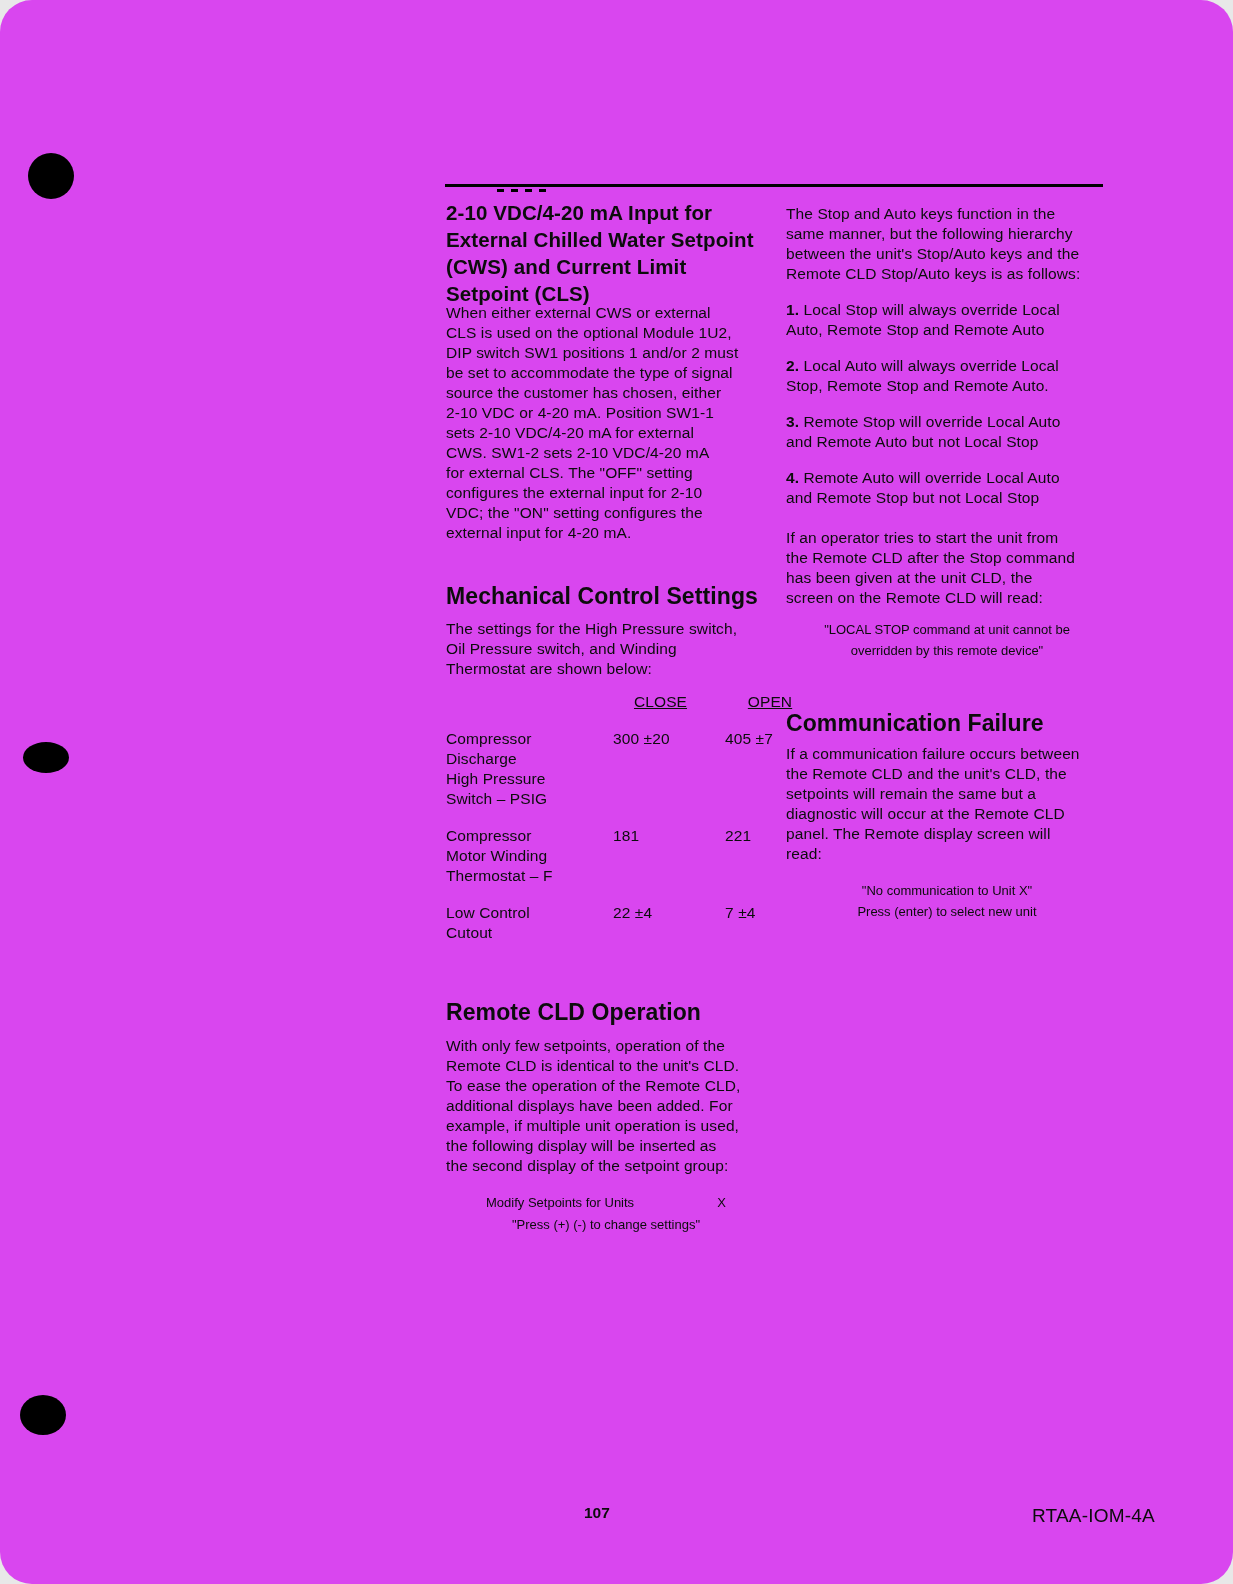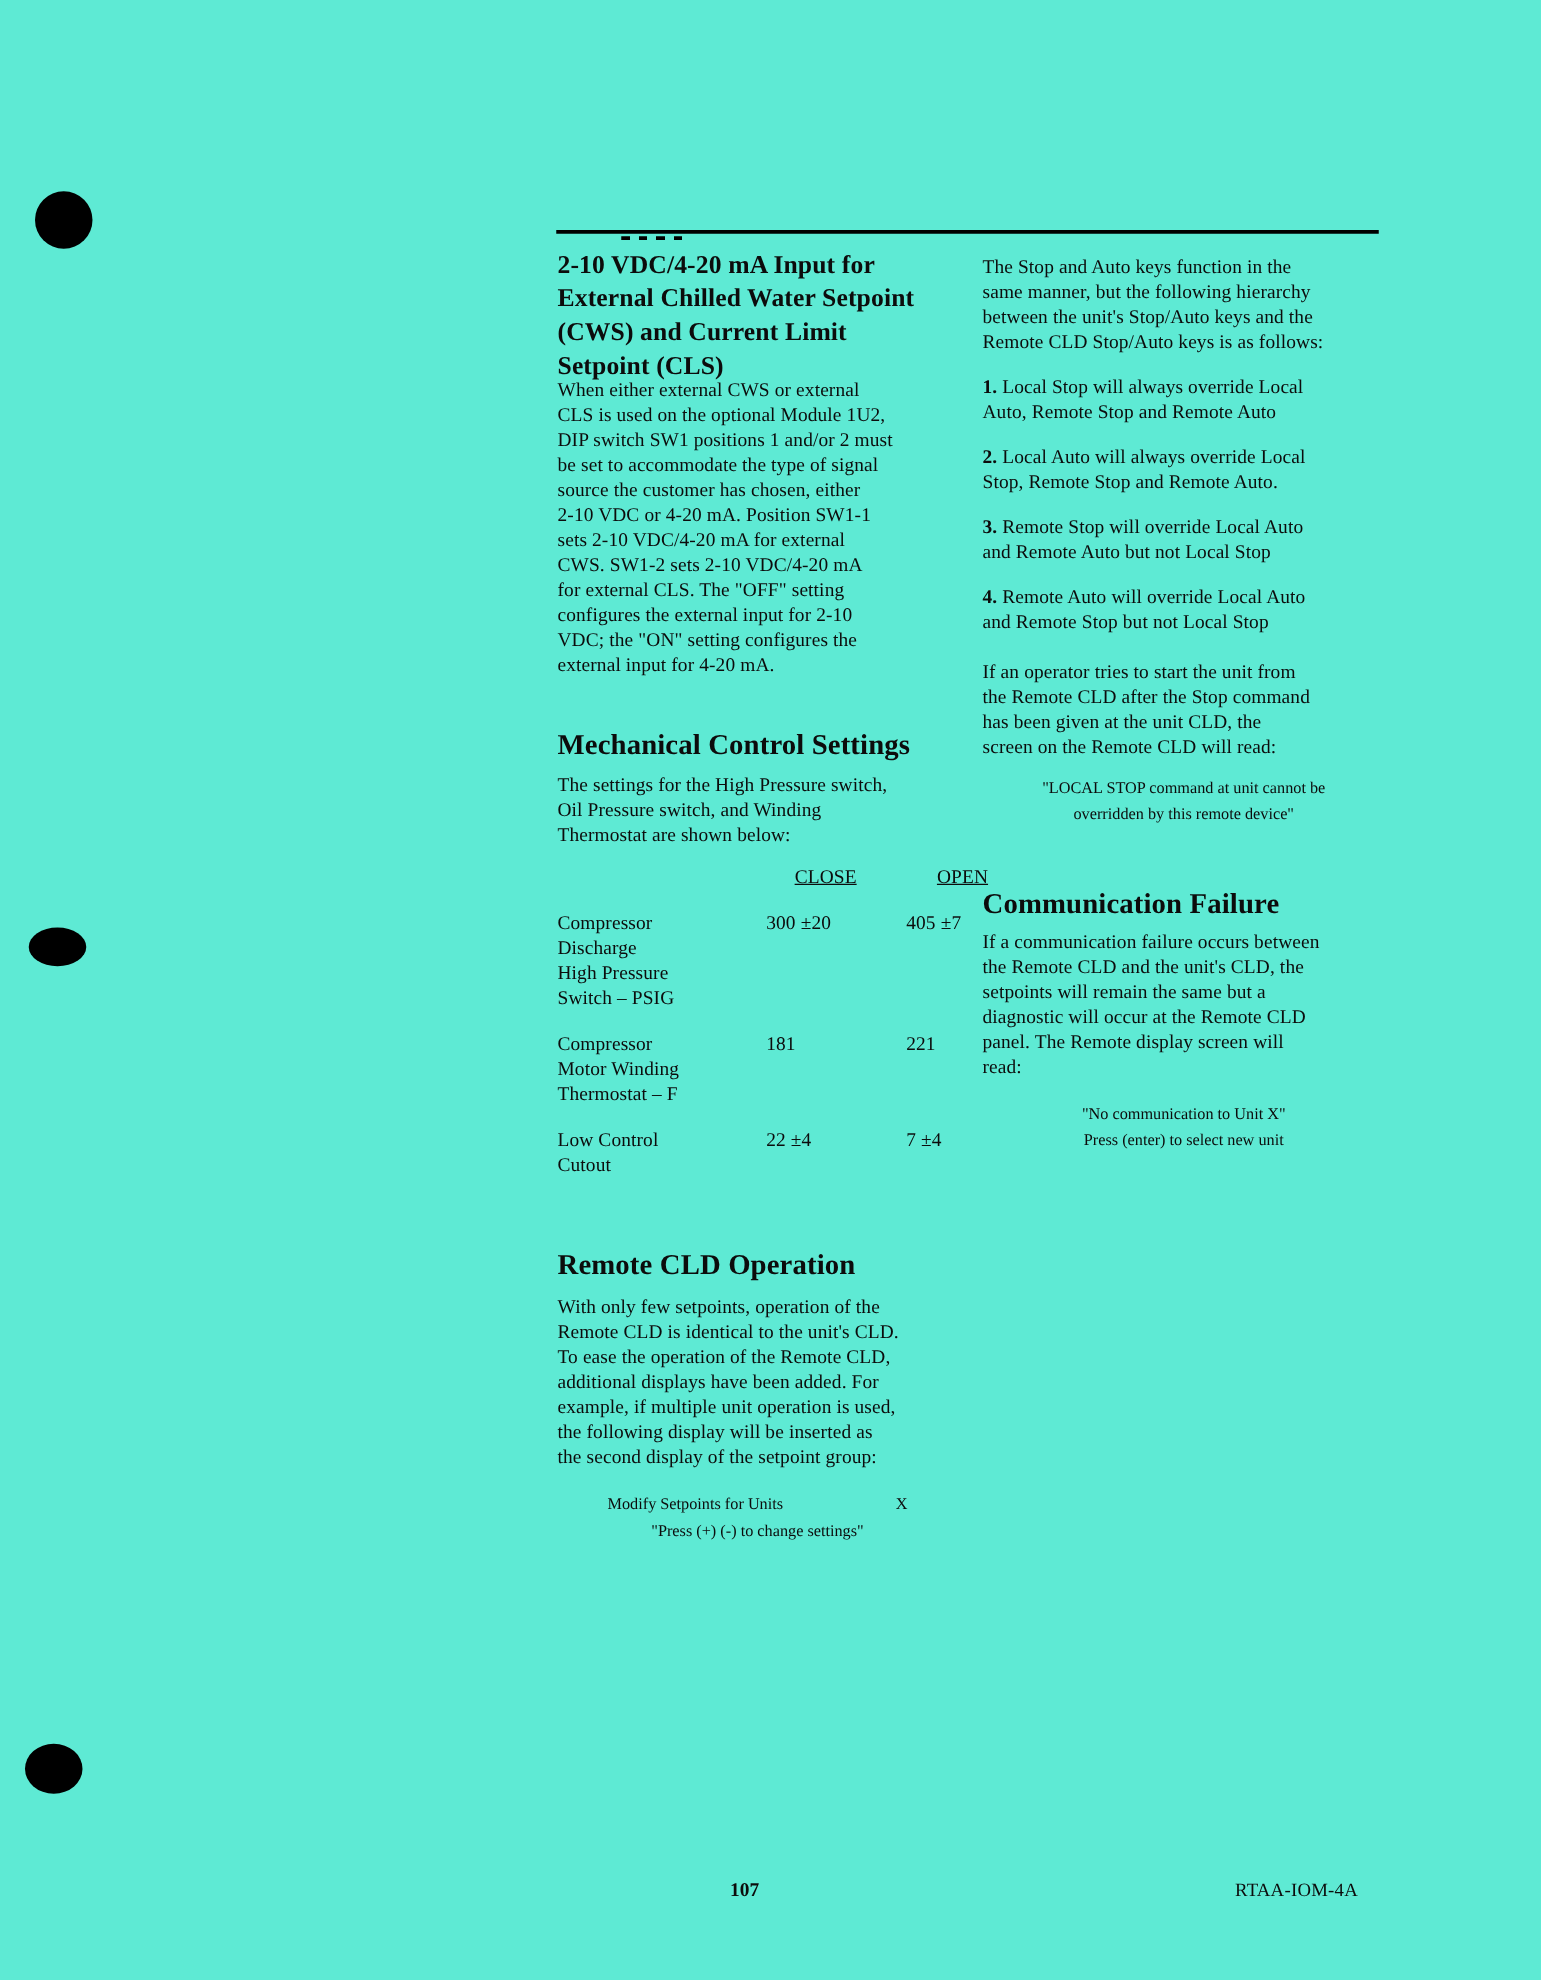--- a/index.html
+++ b/index.html
@@ -1,23 +1,24 @@
 <!DOCTYPE html>
 <html><head>
 <meta charset="utf-8">
 <style>
   html,body{margin:0;padding:0;background:#e8e8e8;}
   .page{
     position:relative;
     width:1233px;height:1584px;
-    background:#5eead4;
-    font-family:Liberation Serif, serif;
+    background:#d946ef;
+    font-family:Liberation Sans, sans-serif;
     color:#0c0c0c;
     overflow:hidden;
     margin:0 auto;
+    border-radius:32px;
   }
   .abs{position:absolute;}
   .pre{white-space:pre-line;}
   .body-text{font-size:15.5px;line-height:20px;letter-spacing:0.1px;}
   .h-major{font-size:20.5px;font-weight:700;line-height:27px;letter-spacing:0.1px;}
   .h-minor{font-size:23px;font-weight:700;letter-spacing:0.1px;}
   .small-note{font-size:13px;line-height:20.5px;text-align:center;}
   .rule{background:#000;height:3px;}
   .rule-ticks{
     height:3px;
@@ -31,21 +32,21 @@
     grid-template-columns:150px 95px 90px;
     row-gap:16px;
     font-size:15.5px;line-height:20px;letter-spacing:0.1px;
   }
   .ctable .hdr{text-align:center;text-decoration:underline;}
   .ctable .val{text-align:left;}
   .display-note{width:240px;font-size:13px;line-height:21px;}
   .display-note .row1{display:flex;justify-content:space-between;}
   .display-note .row2{text-align:center;margin-top:1px;}
   .footer-num{font-size:15.5px;font-weight:700;}
-  .footer-doc{font-size:15px;letter-spacing:0.2px;}
+  .footer-doc{font-size:19px;letter-spacing:0.2px;margin-left:44px;}
 </style>
 </head>
 <body>
 
 <div class="page">
 
   <div class="hole abs" style="left:28px;top:153px;width:46px;height:46px;"></div>
   <div class="hole abs" style="left:23px;top:742px;width:46px;height:31px;"></div>
   <div class="hole abs" style="left:20px;top:1395px;width:46px;height:40px;"></div>
 

